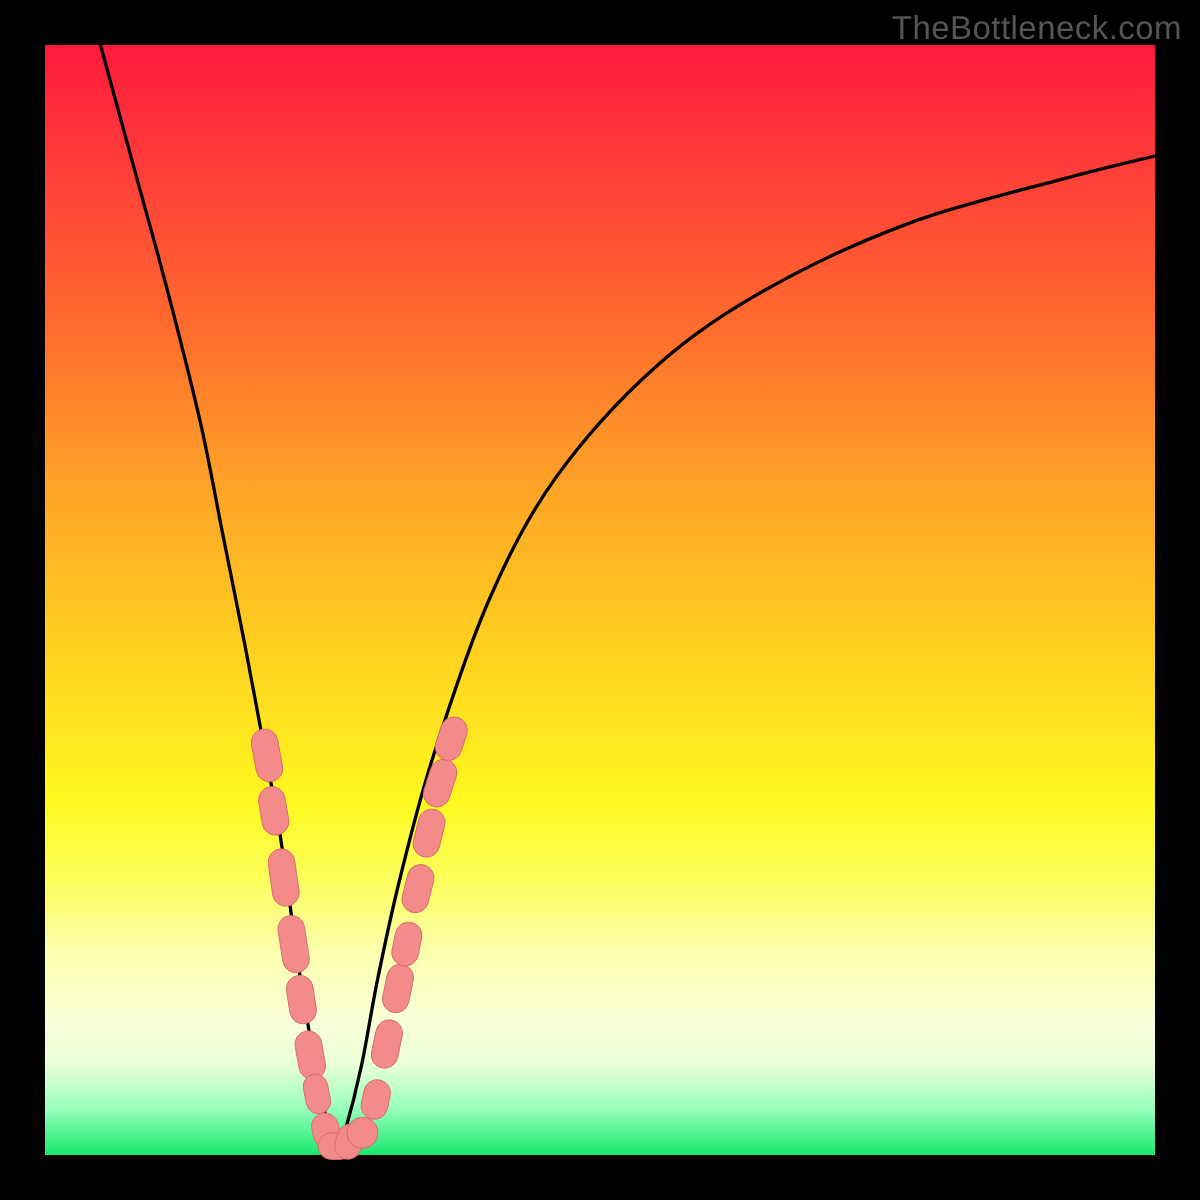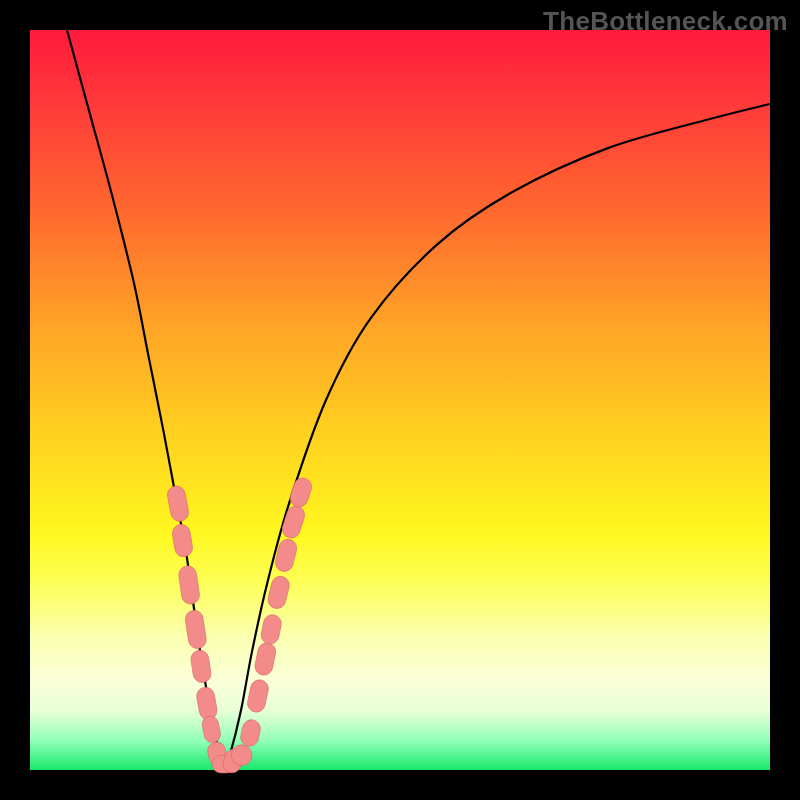--- a/index.html
+++ b/index.html
@@ -37,22 +37,22 @@
       #e8ffd8 92%,
       #93ffb9 96%,
       #17e86a 100%
     );
   }
   .watermark {
     position: absolute;
     top: 6px;
     right: 12px;
     color: #555;
-    font-size: 26px;
-    font-weight: 700;
+    font-size: 22px;
+    font-weight: 400;
     letter-spacing: 0.3px;
     user-select: none;
   }
   svg.curve {
     position: absolute;
     left: 0;
     top: 0;
     width: 740px;
     height: 740px;
     overflow: visible;

